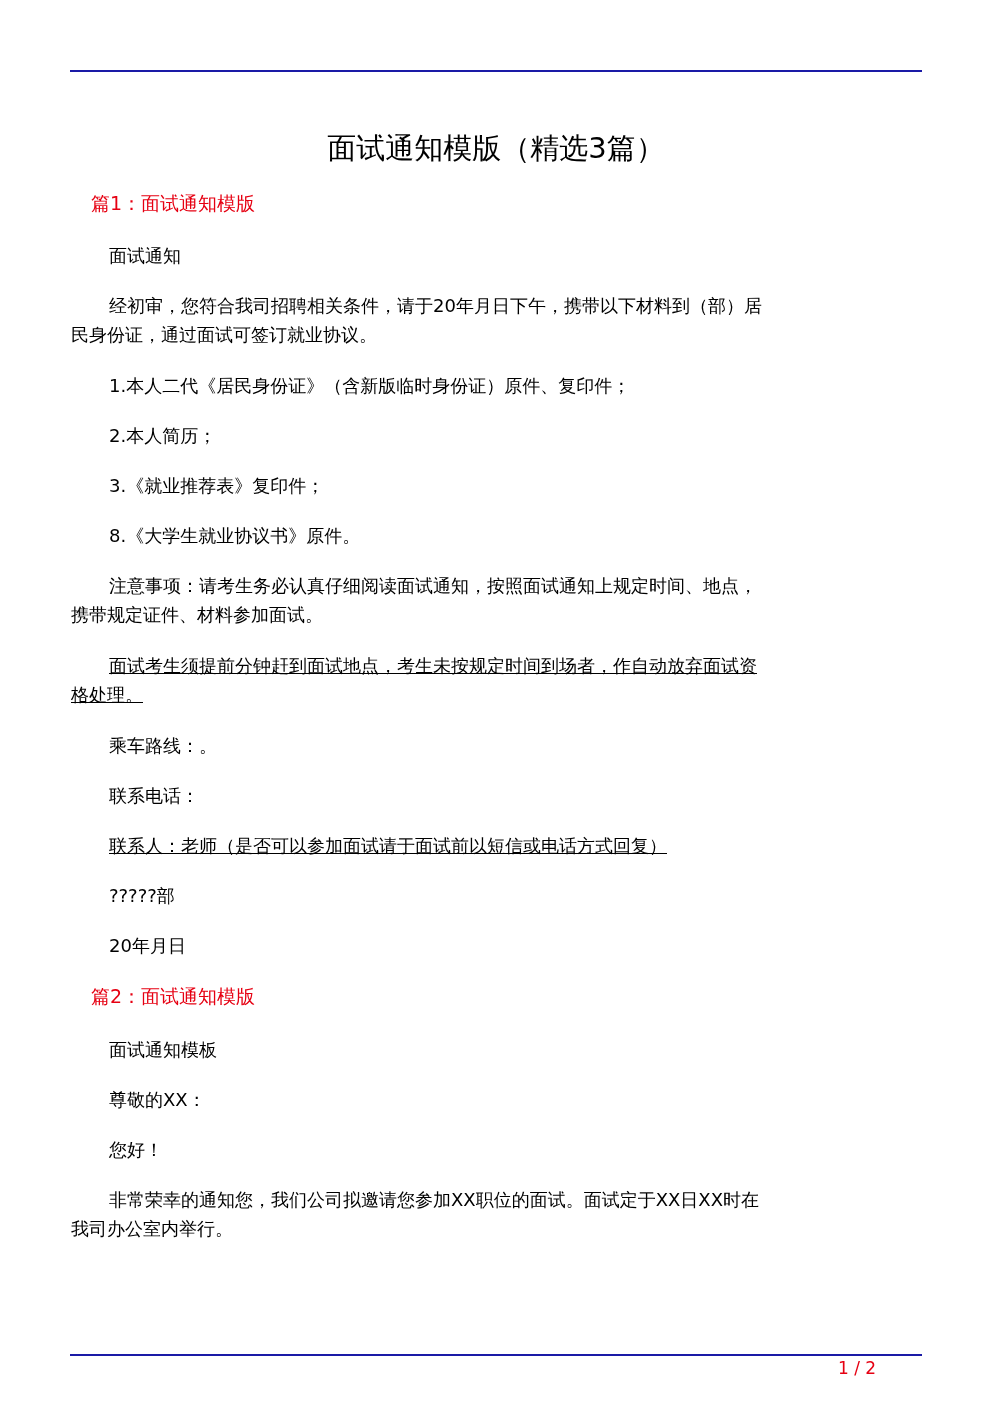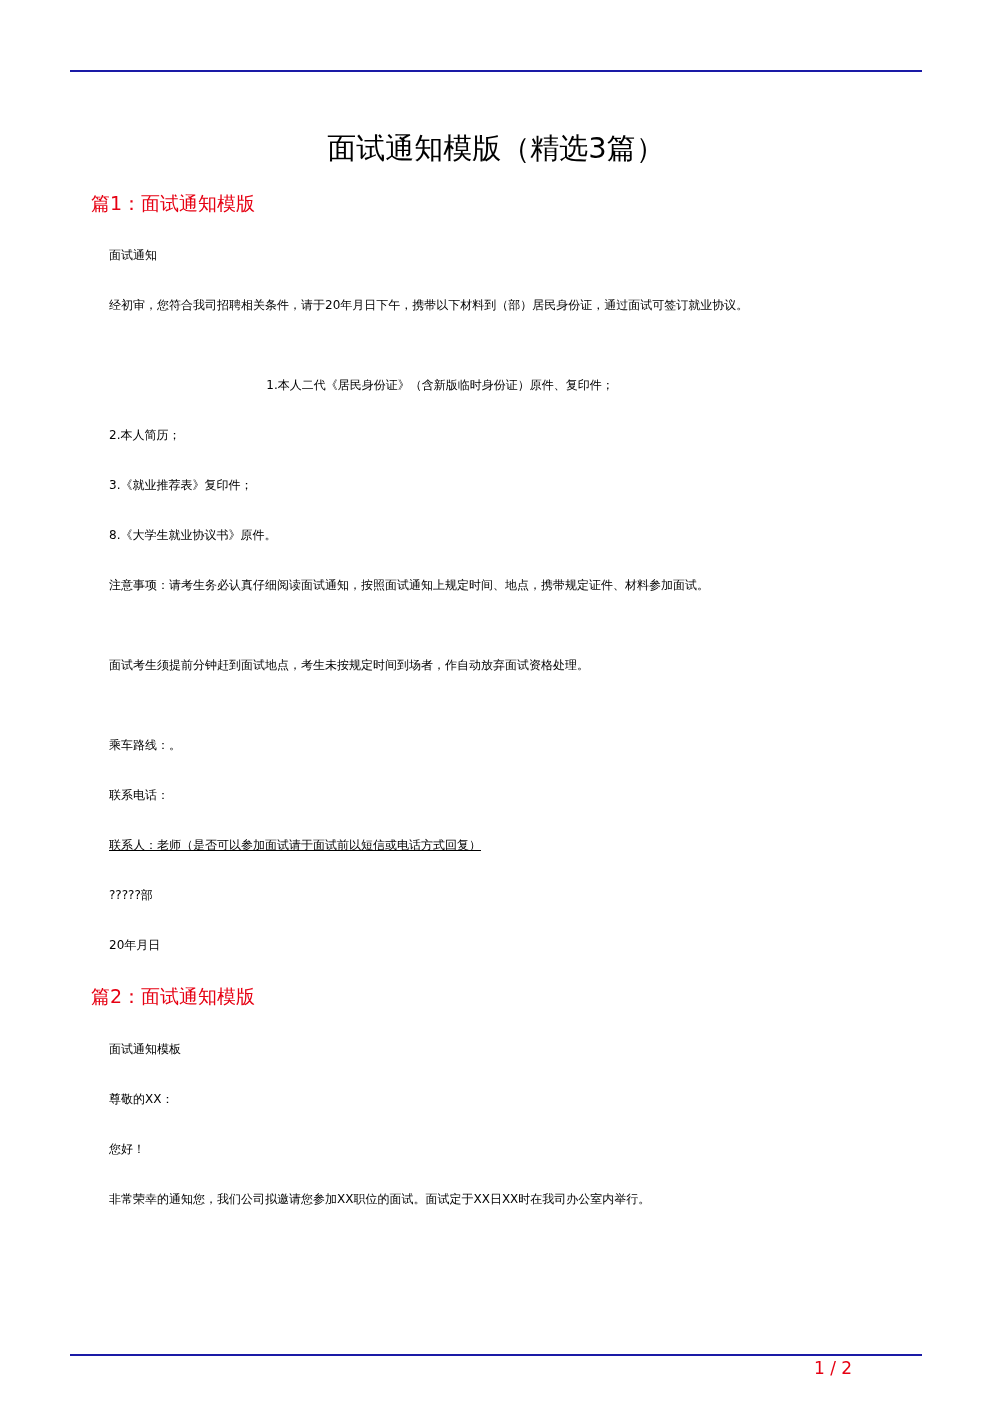--- a/index.html
+++ b/index.html
@@ -4,41 +4,41 @@
 <style>
   html, body { margin: 0; padding: 0; background: #ffffff; }
   body { width: 992px; height: 1403px; position: relative; overflow: hidden;
          font-family: "DejaVu Sans", "Liberation Sans", sans-serif; color: #000; }
   .rule { position: absolute; left: 70px; width: 852px; height: 2px; background: #1a1aa6; }
   .rule.top { top: 70px; }
   .rule.bottom { top: 1354px; }
   .title { position: absolute; top: 128px; left: 0; width: 992px; text-align: center;
            font-size: 29px; line-height: 40px; letter-spacing: 0px; }
   .sec-head { position: absolute; left: 71px; font-size: 19px; line-height: 30px; color: #e60012; margin-left: 20px; }
-  .para { position: absolute; left: 71px; width: 700px; font-size: 12px; line-height: 29px;
+  .para { position: absolute; left: 71px; width: 700px; font-size: 18px; line-height: 29px;
           text-indent: 38px; }
-  .page-num { position: absolute; top: 1356px; left: 814px; font-size: 17px; line-height: 24px; color: #e60012; }
+  .page-num { position: absolute; top: 1356px; left: 838px; font-size: 17px; line-height: 24px; color: #e60012; }
 </style>
 </head>
 <body>
 
 <div class="rule top"></div>
 
 <div class="title">面试通知模版（精选3篇）</div>
 
 <div class="sec-head" style="top:188px;">篇1：面试通知模版</div>
 
 <div class="para" style="top:241px;">面试通知</div>
 <div class="para" style="top:291px;">经初审，您符合我司招聘相关条件，请于20年月日下午，携带以下材料到（部）居民身份证，通过面试可签订就业协议。</div>
-<div class="para" style="top:371px;text-align:center;">1.本人二代《居民身份证》（含新版临时身份证）原件、复印件；</div>
+<div class="para" style="top:371px;">1.本人二代《居民身份证》（含新版临时身份证）原件、复印件；</div>
 <div class="para" style="top:421px;">2.本人简历；</div>
 <div class="para" style="top:471px;">3.《就业推荐表》复印件；</div>
 <div class="para" style="top:521px;">8.《大学生就业协议书》原件。</div>
 <div class="para" style="top:571px;">注意事项：请考生务必认真仔细阅读面试通知，按照面试通知上规定时间、地点，携带规定证件、材料参加面试。</div>
-<div class="para" style="top:651px;">面试考生须提前分钟赶到面试地点，考生未按规定时间到场者，作自动放弃面试资格处理。</div>
+<div class="para" style="top:651px;text-decoration:underline;">面试考生须提前分钟赶到面试地点，考生未按规定时间到场者，作自动放弃面试资格处理。</div>
 <div class="para" style="top:731px;">乘车路线：。</div>
 <div class="para" style="top:781px;">联系电话：</div>
 <div class="para" style="top:831px;text-decoration:underline;">联系人：老师（是否可以参加面试请于面试前以短信或电话方式回复）</div>
 <div class="para" style="top:881px;">?????部</div>
 <div class="para" style="top:931px;">20年月日</div>
 
 <div class="sec-head" style="top:981px;">篇2：面试通知模版</div>
 
 <div class="para" style="top:1035px;">面试通知模板</div>
 <div class="para" style="top:1085px;">尊敬的XX：</div>

